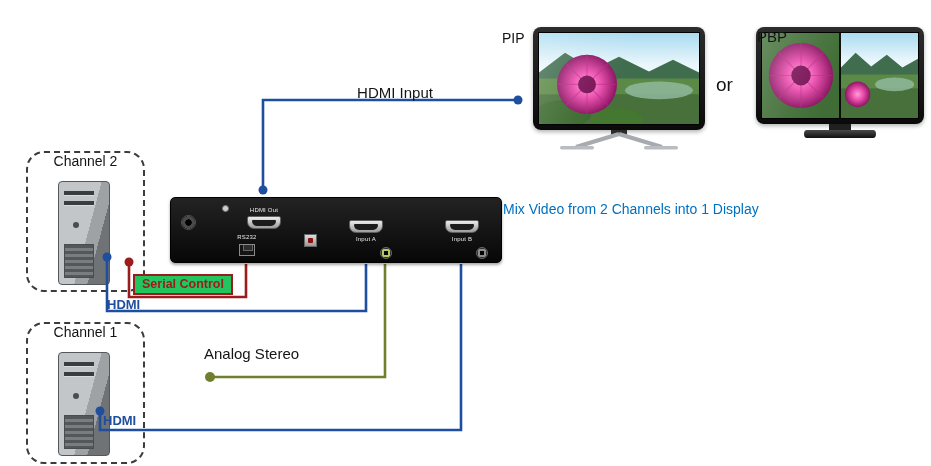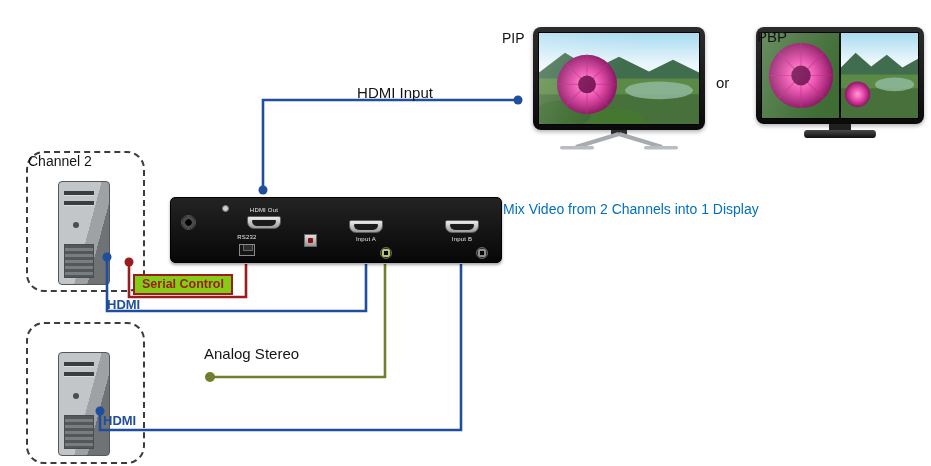--- a/index.html
+++ b/index.html
@@ -9,21 +9,21 @@
     --caption-text:#0070C0;
   }
   *{margin:0;padding:0;box-sizing:border-box;}
   body{background:#ffffff;font-family:"Liberation Sans",sans-serif;}
   .stage{position:relative;width:931px;height:466px;background:#fff;overflow:hidden;}
 
   
   .chan-box{position:absolute;border:2px dashed #3c3c3c;border-radius:18px;z-index:1;}
   .chan-box.ch2{left:26px;top:151px;width:119px;height:141px;}
   .chan-box.ch1{left:26px;top:322px;width:119px;height:142px;}
-  .chan-label{margin-top:0;font-size:14px;color:#141414;}
+  .chan-label{text-align:center;margin-top:0;font-size:14px;color:#141414;}
   .tower{position:absolute;left:30px;top:28px;width:52px;height:104px;border:1px solid #55585b;border-radius:4px;
          background:linear-gradient(105deg,#c3c6c8 0 55%,#9ea2a5 55% 72%,#6f7376 72% 100%);}
   .tower .bay{position:absolute;left:5px;width:30px;height:5px;background:#3a3d40;border-bottom:1px solid #d8dadb;}
   .tower .bay.b1{top:9px;} .tower .bay.b2{top:19px;}
   .tower .btn-dot{position:absolute;left:14px;top:40px;width:6px;height:6px;border-radius:50%;background:#4a4d50;}
   .tower .grill{position:absolute;left:5px;bottom:6px;width:30px;height:34px;
                 background:repeating-linear-gradient(#53575a 0 3px,#797d80 3px 6px);border:1px solid #4a4d50;}
 
   
   .wires{position:absolute;left:0;top:0;z-index:2;}
@@ -59,27 +59,27 @@
   .tag-hdmi-out{left:64px;top:9px;width:58px;}
   .tag-rs232{left:58px;top:36px;width:36px;}
   .tag-in-a{left:178px;top:38px;width:34px;}
   .tag-in-b{left:274px;top:38px;width:34px;}
 
   
   .lbl{position:absolute;color:#141414;z-index:4;white-space:nowrap;}
   .lbl-hdmi-output{left:330px;top:84px;width:130px;text-align:center;font-size:15px;}
   .lbl-analog{left:204px;top:345px;font-size:15px;}
   .serial-box{left:133px;top:274px;padding:1px 7px 2px;border:2px solid var(--serial-line,#9B1C1C);
-              color:var(--serial-line,#9B1C1C);background:#84cc16;font-size:12.5px;font-weight:bold;}
+              color:var(--serial-line,#9B1C1C);background:#22c55e;font-size:12.5px;font-weight:bold;}
   .hdmi-tag{font-size:13px;font-weight:bold;color:var(--hdmi-line,#1F4E9E);}
   .hdmi-tag.ch2{left:107px;top:297px;}
   .hdmi-tag.ch1{left:103px;top:413px;}
   .lbl-pip{left:502px;top:30px;font-size:14px;z-index:6;}
   .lbl-pbp{left:757px;top:28px;font-size:15px;z-index:6;}
-  .lbl-or{left:716px;top:74px;font-size:15px;}
+  .lbl-or{left:716px;top:74px;font-size:19px;}
   .caption{position:absolute;left:503px;top:160px;width:416px;z-index:4;
            color:var(--caption-text,#0070C0);font-size:14px;line-height:20px;margin-top:39px;}
 
   
   .tv{position:absolute;z-index:2;}
   .tv-pip{left:533px;top:27px;width:172px;}
   .tv-pbp{left:756px;top:27px;width:168px;}
   .bezel{background:linear-gradient(#2d2d2d,#0a0a0a);border-radius:8px;padding:5px;box-shadow:0 2px 4px rgba(0,0,0,.3);}
   .tv-pip .bezel{height:103px;} .tv-pbp .bezel{height:97px;}
   .screen{position:relative;width:100%;height:100%;background:#000;overflow:hidden;border:1px solid #000;}
@@ -99,20 +99,21 @@
     <div class="chan-label">Channel 2</div>
     <div class="tower">
       <div class="bay b1"></div>
       <div class="bay b2"></div>
       <div class="btn-dot"></div>
       <div class="grill"></div>
     </div>
   </div>
 
   <div class="chan-box ch1">
+    <div class="chan-label">Channel 1</div>
     <div class="tower">
       <div class="bay b1"></div>
       <div class="bay b2"></div>
       <div class="btn-dot"></div>
       <div class="grill"></div>
     </div>
   </div>
 
   <svg class="wires" width="931" height="466">
     <polyline class="wire wire-hdmi" points="263,191 263,100 518,100"></polyline>

